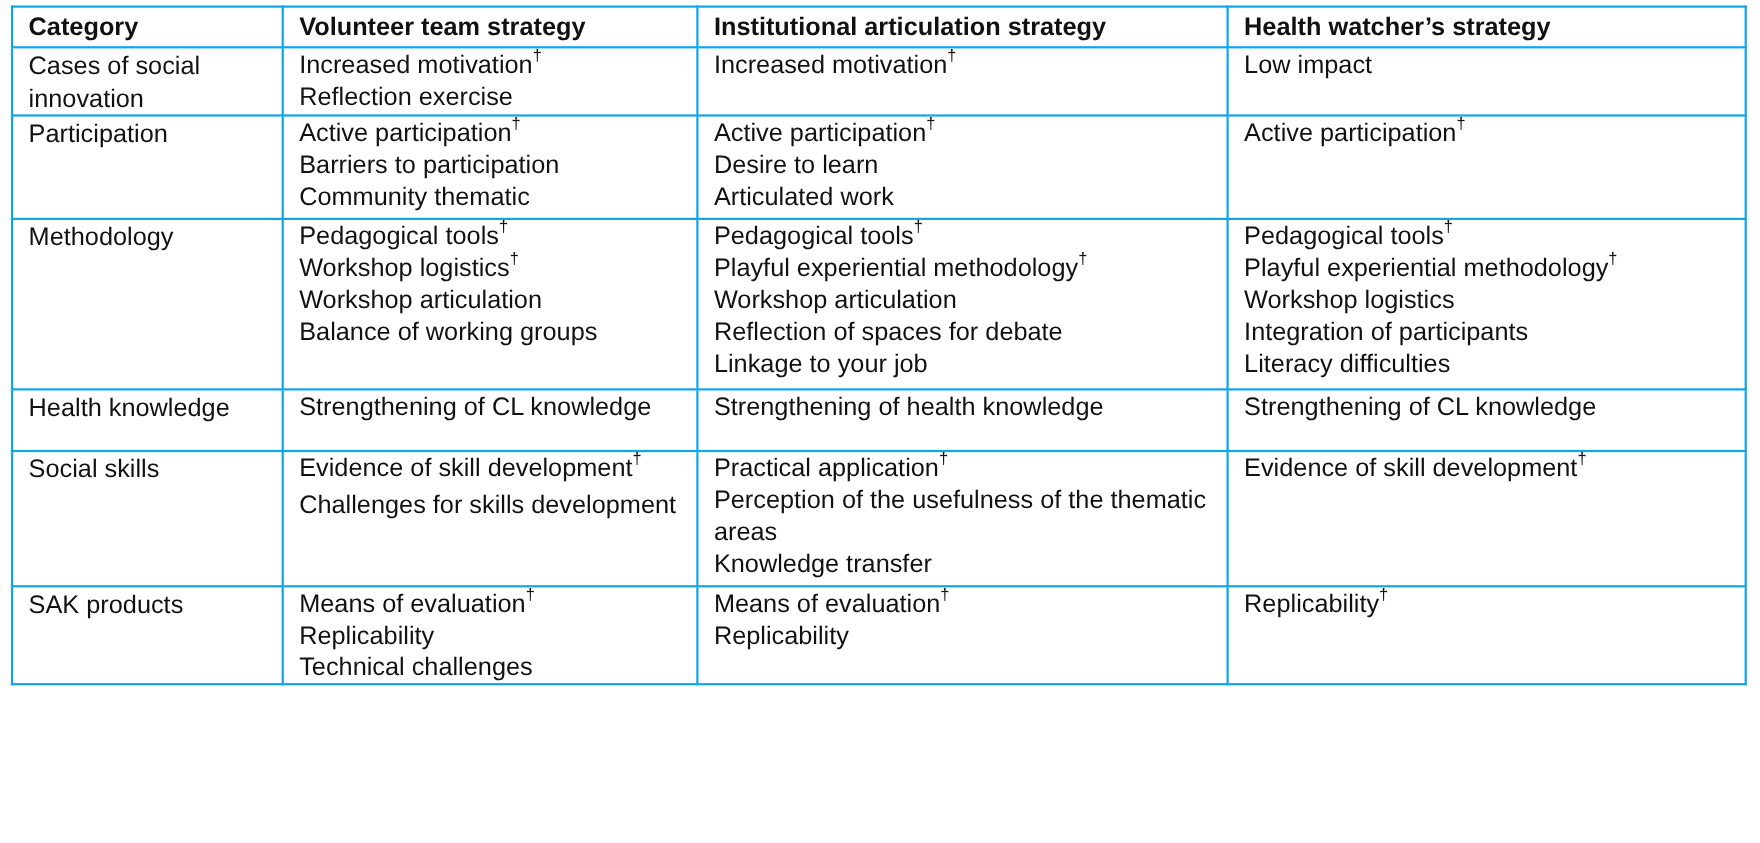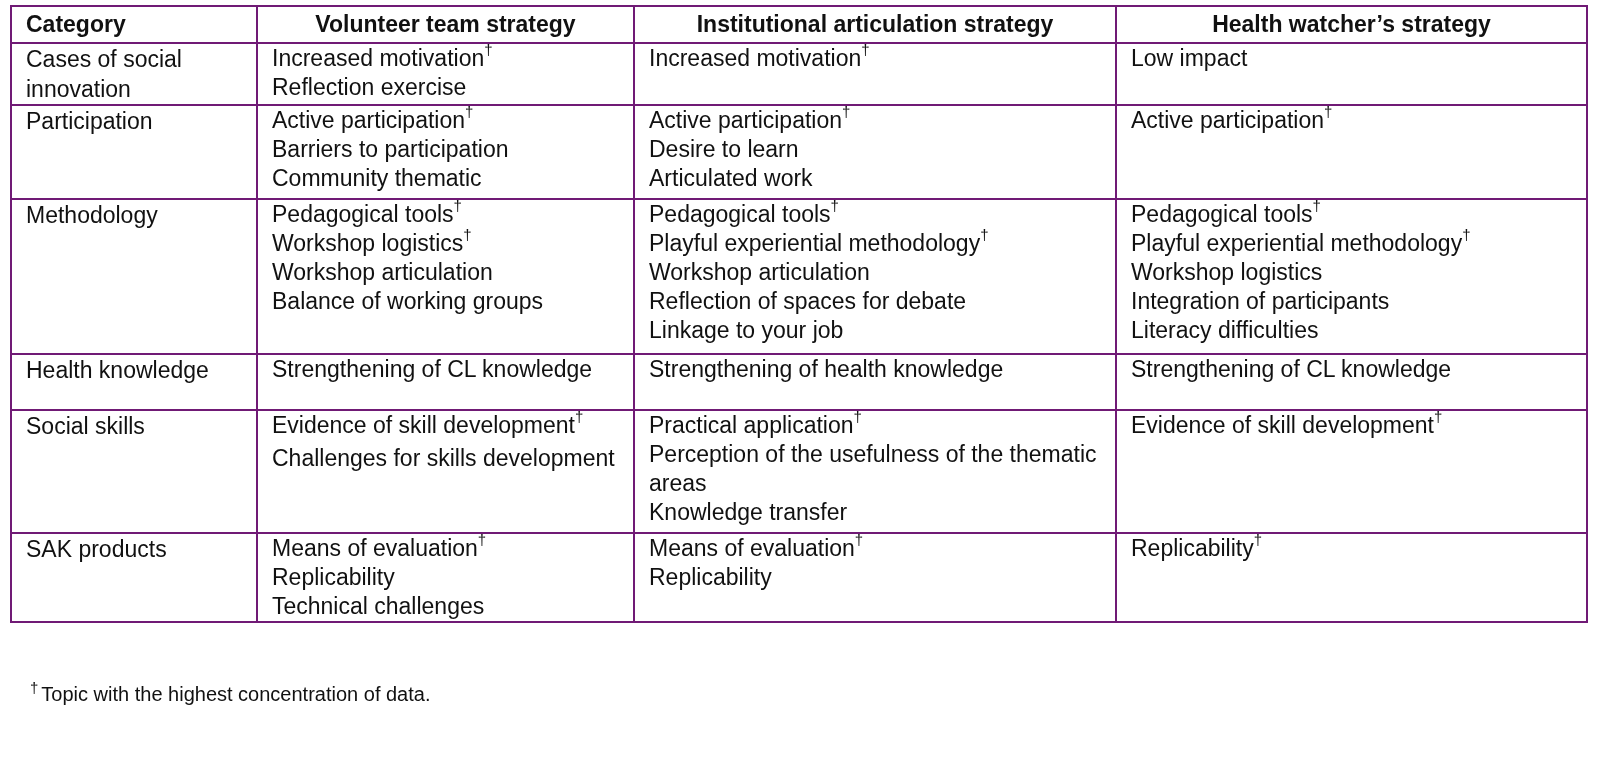--- a/index.html
+++ b/index.html
@@ -21,30 +21,30 @@
     top: 5px;
     width: 1576px;
   }
   table.data-table {
     border-collapse: collapse;
     width: 1576px;
     table-layout: fixed;
   }
   table.data-table th,
   table.data-table td {
-    border: 2px solid #701a75;
+    border: 2px solid #0ea5e9;
     vertical-align: top;
     text-align: left;
     font-size: 23px;
     line-height: 30px;
     padding: 0 14px;
   }
   table.data-table th {
     font-weight: bold;
-    text-align: center;
+    text-align: left;
     height: 33px;
     padding-top: 1px;
     padding-bottom: 1px;
     line-height: 32px;
   }
   table.data-table th.cat-head {
     text-align: left;
     padding-left: 14px;
   }
   col.c0 { width: 246px; }
@@ -210,14 +210,13 @@
         </td>
         <td class="item-cell">
           <span class="item"><span>Replicability</span><sup>†</sup></span>
         </td>
       </tr>
     </tbody>
   </table>
 </div>
 
 <div class="footnotes">
-  <div class="fn"><sup>†</sup><span>Topic with the highest concentration of data.</span></div>
 </div>
 
 </body></html>

